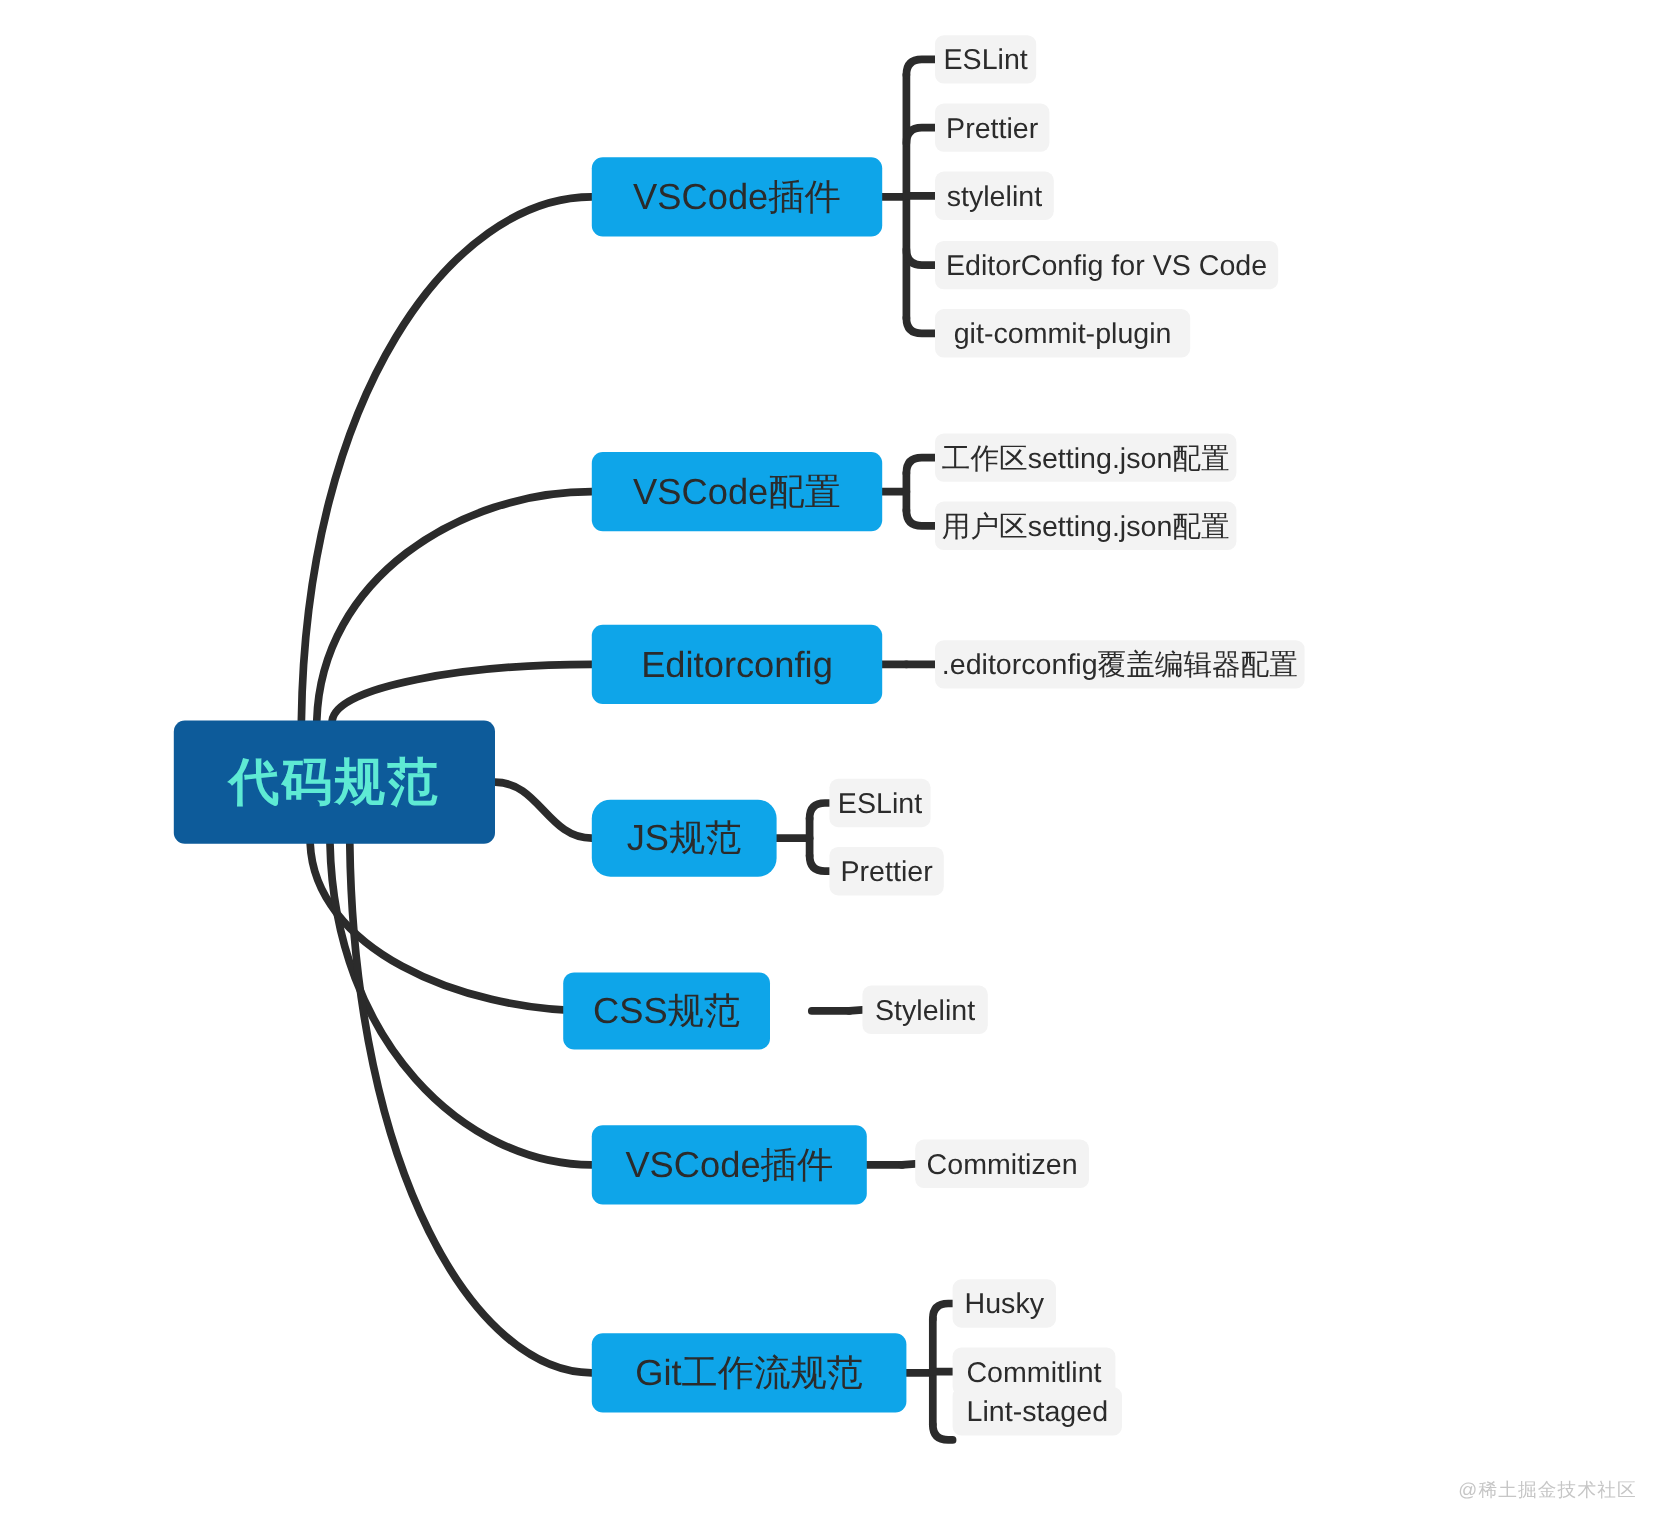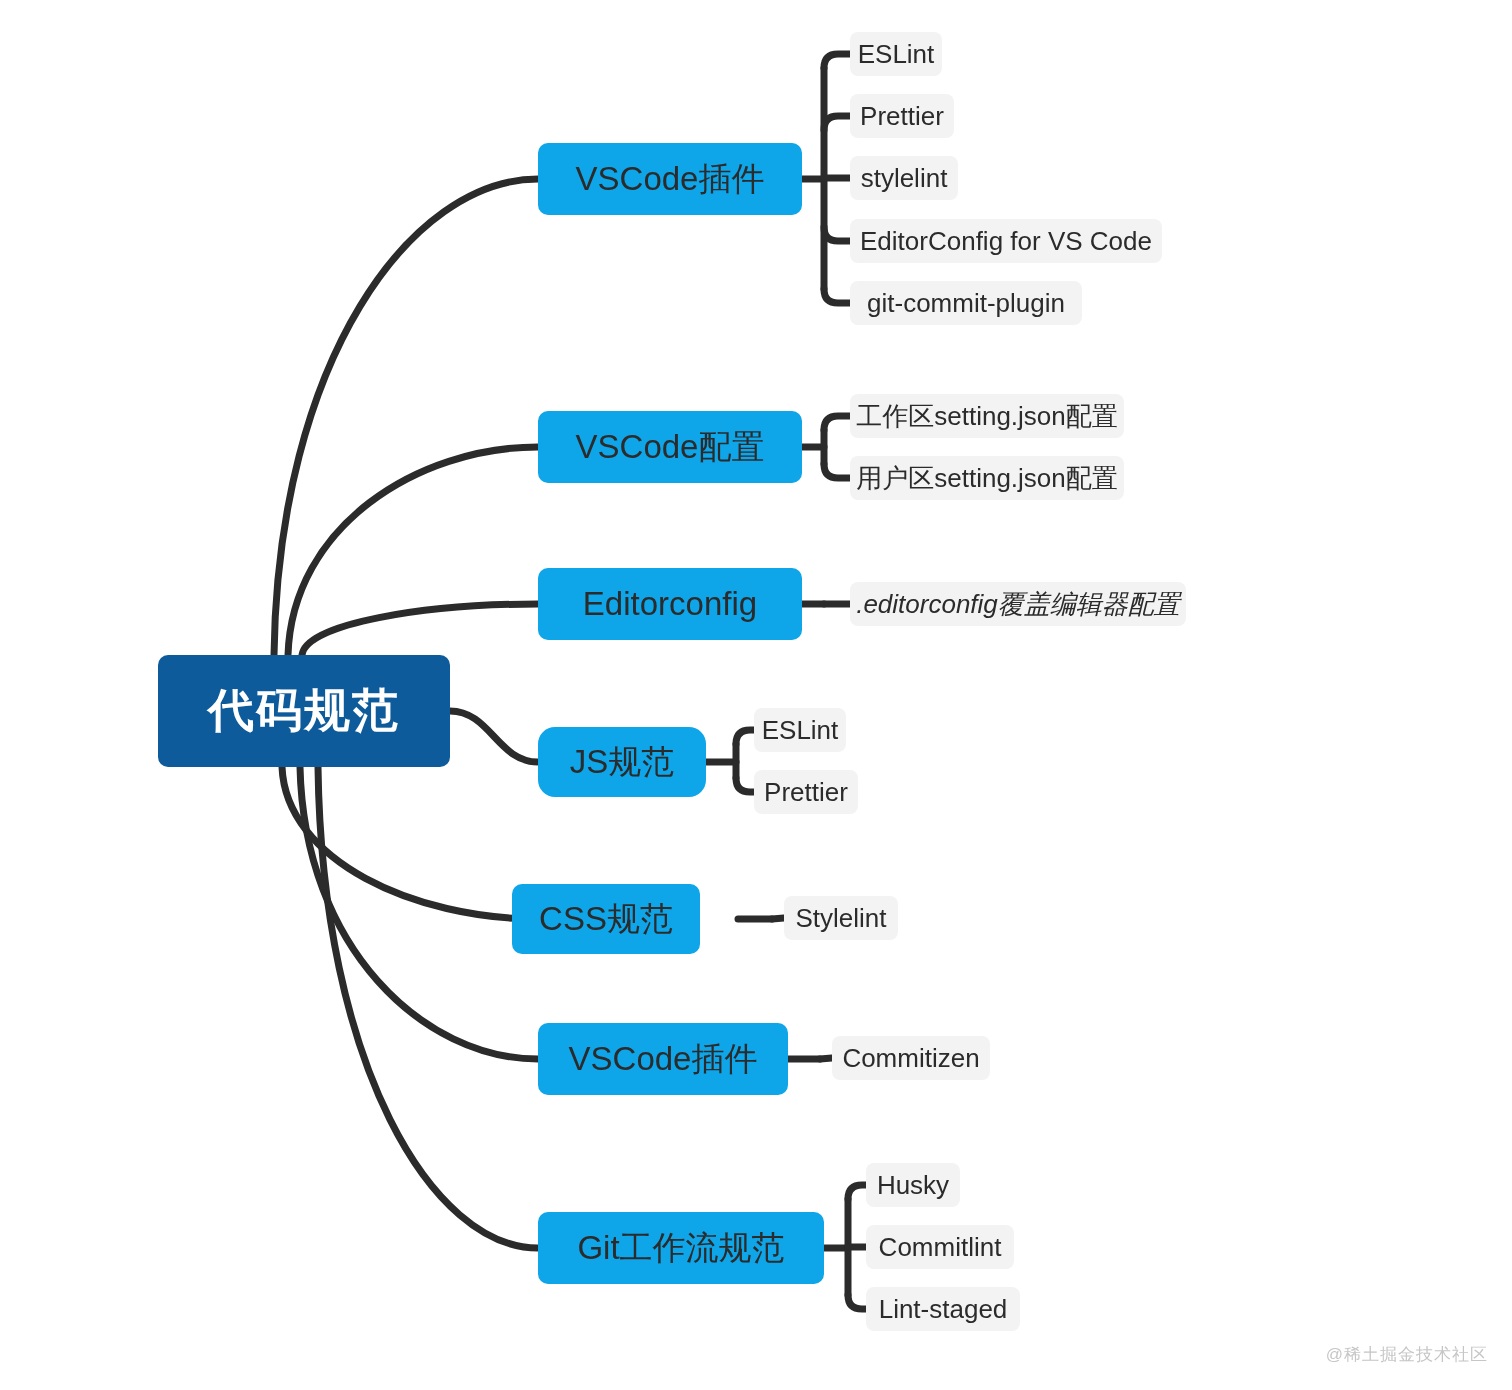--- a/index.html
+++ b/index.html
@@ -109,21 +109,21 @@
       <path d="M 788 1059 L 820 1059" fill="none" stroke="#2b2b2b" stroke-width="7" stroke-linecap="round" stroke-linejoin="round"></path>
       <path d="M 820 1059 L 832 1058" fill="none" stroke="#2b2b2b" stroke-width="7" stroke-linecap="round" stroke-linejoin="round"></path>
       <path d="M 318 767 C 322 1065.22, 432.4 1248, 538 1248" fill="none" stroke="#2b2b2b" stroke-width="7" stroke-linecap="round" stroke-linejoin="round"></path>
       <path d="M 824 1248 L 848 1248" fill="none" stroke="#2b2b2b" stroke-width="7" stroke-linecap="round" stroke-linejoin="round"></path>
       <path d="M 848 1199 L 848 1295" fill="none" stroke="#2b2b2b" stroke-width="7" stroke-linecap="round" stroke-linejoin="round"></path>
       <path d="M 848 1199 Q 848 1185 862 1185 L 866 1185" fill="none" stroke="#2b2b2b" stroke-width="7" stroke-linecap="round" stroke-linejoin="round"></path>
       <path d="M 848 1247 L 866 1247" fill="none" stroke="#2b2b2b" stroke-width="7" stroke-linecap="round" stroke-linejoin="round"></path>
       <path d="M 848 1295 Q 848 1309 862 1309 L 866 1309" fill="none" stroke="#2b2b2b" stroke-width="7" stroke-linecap="round" stroke-linejoin="round"></path>
     </svg>
 
-  <div class="node node-root" style="left: 158px; top: 655px; width: 292px; height: 112px; background: rgb(13, 91, 154); color: #ffffff;">
+  <div class="node node-root" style="left: 158px; top: 655px; width: 292px; height: 112px; background: rgb(13, 91, 154); color: #5eead4;">
     <span>代码规范</span>
   </div>
 
   <div id="branch-layer">
       <div class="node node-l1" style="left: 538px; top: 143px; width: 264px; height: 72px;">
         <span>VSCode插件</span>
       </div>
       <div class="node node-l2" style="left: 850px; top: 32px; width: 92px; height: 44px;">
         <span>ESLint</span>
       </div>
@@ -144,21 +144,21 @@
       </div>
       <div class="node node-l2" style="left: 850px; top: 394px; width: 274px; height: 44px;">
         <span>工作区setting.json配置</span>
       </div>
       <div class="node node-l2" style="left: 850px; top: 456px; width: 274px; height: 44px;">
         <span>用户区setting.json配置</span>
       </div>
       <div class="node node-l1" style="left: 538px; top: 568px; width: 264px; height: 72px;">
         <span>Editorconfig</span>
       </div>
-      <div class="node node-l2" style="left: 850px; top: 582px; width: 336px; height: 44px; font-style: italic;">
+      <div class="node node-l2" style="left: 850px; top: 582px; width: 336px; height: 44px;">
         <span>.editorconfig覆盖编辑器配置</span>
       </div>
       <div class="node node-l1" style="left: 538px; top: 727px; width: 168px; height: 70px; border-radius: 17px;">
         <span>JS规范</span>
       </div>
       <div class="node node-l2" style="left: 754px; top: 708px; width: 92px; height: 44px;">
         <span>ESLint</span>
       </div>
       <div class="node node-l2" style="left: 754px; top: 770px; width: 104px; height: 44px;">
         <span>Prettier</span>
@@ -177,19 +177,19 @@
       </div>
       <div class="node node-l1" style="left: 538px; top: 1212px; width: 286px; height: 72px;">
         <span>Git工作流规范</span>
       </div>
       <div class="node node-l2" style="left: 866px; top: 1163px; width: 94px; height: 44px;">
         <span>Husky</span>
       </div>
       <div class="node node-l2" style="left: 866px; top: 1225px; width: 148px; height: 44px;">
         <span>Commitlint</span>
       </div>
-      <div class="node node-l2" style="left: 866px; top: 1287px; width: 154px; height: 44px; text-align: right;">
+      <div class="node node-l2" style="left: 866px; top: 1261px; width: 154px; height: 44px; text-align: right;">
         <span>Lint-staged</span>
       </div>
     </div>
 
   <div class="watermark">@稀土掘金技术社区</div>
 </div>
 
 </body></html>

